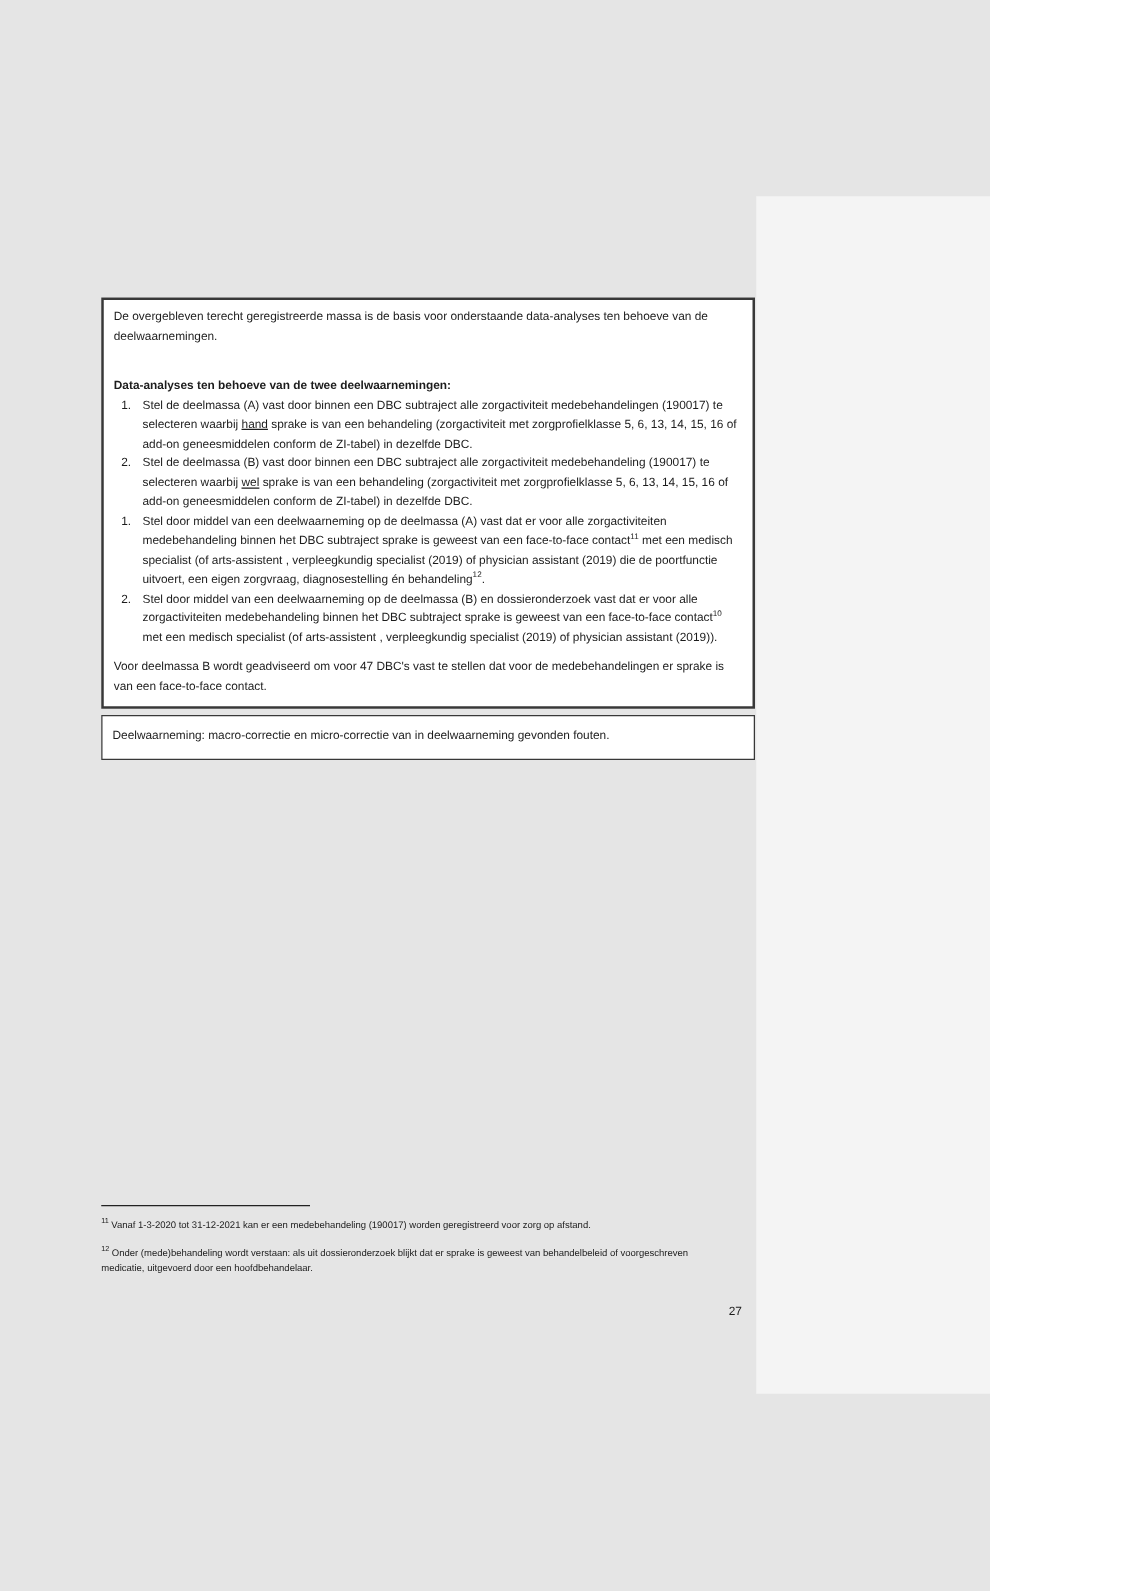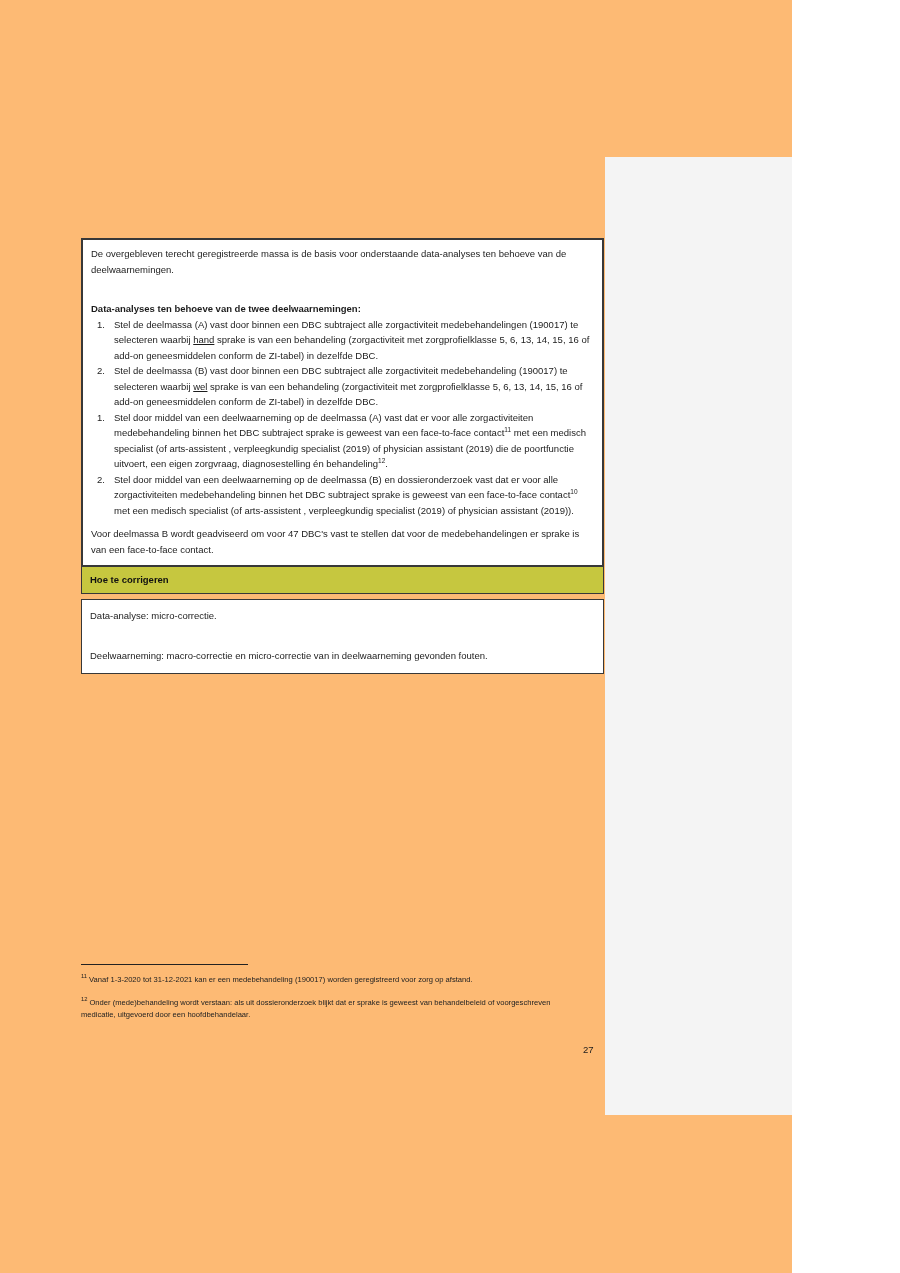--- a/index.html
+++ b/index.html
@@ -1,21 +1,21 @@
 <!DOCTYPE html>
 <html><head>
 <meta charset="utf-8">
 <style>
   * { margin: 0; padding: 0; box-sizing: border-box; }
   html, body { background: #ffffff; }
   .page {
     position: relative;
     width: 792px;
     height: 1273px;
-    background: #fdba74;
+    background: #e5e5e5;
     font-family: "Liberation Sans", "DejaVu Sans", sans-serif;
     color: #1c1c1c;
     overflow: hidden;
   }
   .side-panel {
     position: absolute;
     left: 605px;
     top: 157px;
     width: 295px;
     height: 958px;
@@ -137,26 +137,22 @@
           <div class="item-text"><span>Stel door middel van een deelwaarneming op de deelmassa (B) en dossieronderzoek vast dat er voor alle zorgactiviteiten medebehandeling binnen het DBC subtraject sprake is geweest van een face-to-face contact</span><sup>10</sup><span> met een medisch specialist (of arts-assistent , verpleegkundig specialist (2019) of physician assistant (2019)).</span></div>
         </div>
       </div>
 
       <div class="closing-block">
         <div>Voor deelmassa B wordt geadviseerd om voor 47 DBC's vast te stellen dat voor de medebehandelingen er sprake is van een face-to-face contact.</div>
       </div>
 
     </div>
 
-    <div class="correction-header-bar">
-      <span>Hoe te corrigeren</span>
-    </div>
 
     <div class="correction-box">
-      <div class="correction-line">Data-analyse: micro-correctie.</div>
       <div class="correction-line">Deelwaarneming: macro-correctie en micro-correctie van in deelwaarneming gevonden fouten.</div>
     </div>
 
   </div>
 
   <div class="footnote-area">
     <div class="footnote-separator"></div>
     <div class="footnote"><sup>11</sup><span>Vanaf 1-3-2020 tot 31-12-2021 kan er een medebehandeling (190017) worden geregistreerd voor zorg op afstand.</span></div>
     <div class="footnote"><sup>12</sup><span>Onder (mede)behandeling wordt verstaan: als uit dossieronderzoek blijkt dat er sprake is geweest van behandelbeleid of voorgeschreven medicatie, uitgevoerd door een hoofdbehandelaar.</span></div>
   </div>

